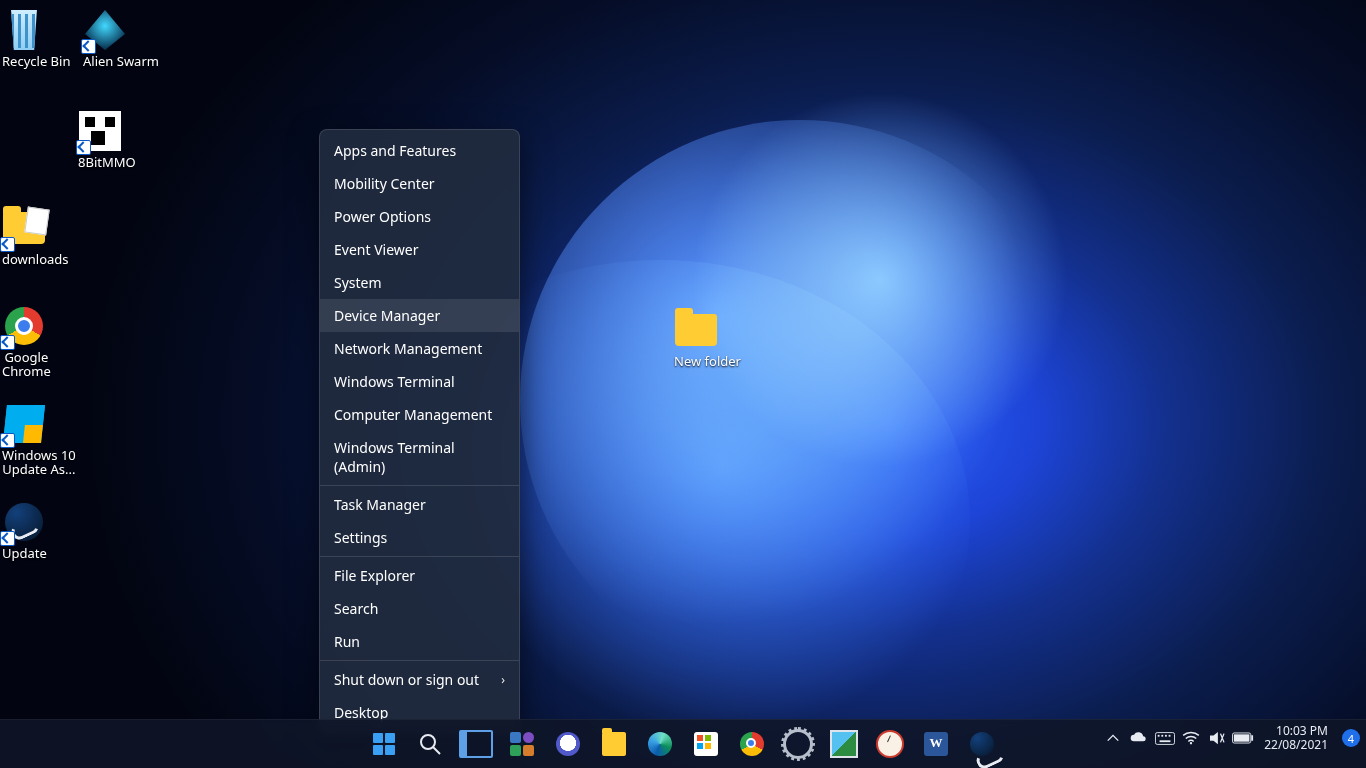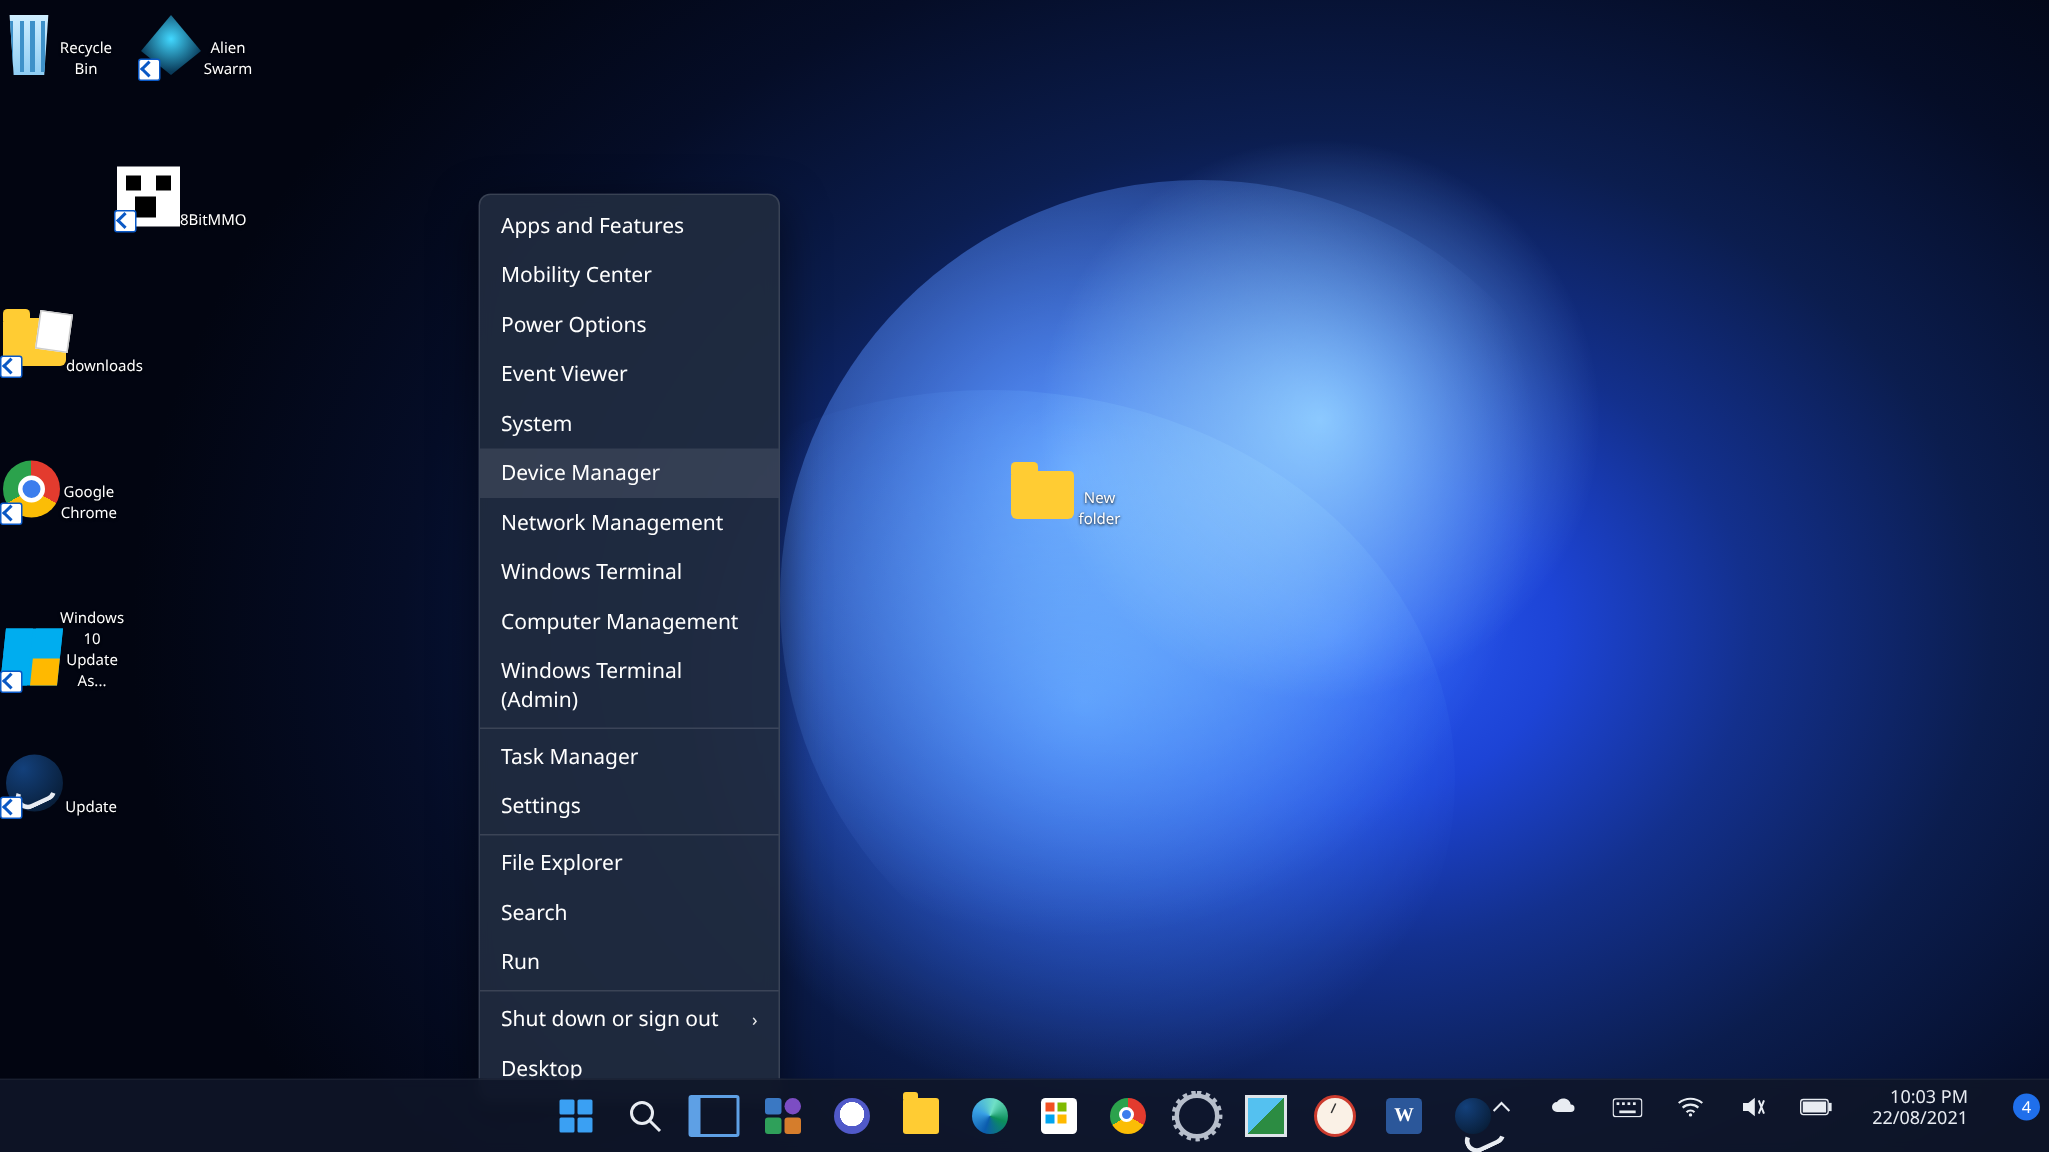--- a/index.html
+++ b/index.html
@@ -5,22 +5,22 @@
   html,body{margin:0;padding:0;width:1366px;height:768px;overflow:hidden;font-family:"Segoe UI",system-ui,sans-serif;background:#000;}
   
   .desktop{
     position:relative;width:1366px;height:768px;
     background:
       radial-gradient(1000px 760px at 65% 55%, #2b5df9 0%, #1d44d6 15%, #13308d 28%, #0b1d4e 44%, #050d27 62%, #020511 80%);
   }
   .petal{position:absolute;border-radius:50%;mix-blend-mode:screen;}
   
   .dicon{
-    position:absolute;width:76px;display:flex;flex-direction:row;align-items:flex-end;
-    color:#fff;font-size:10px;text-align:center;text-shadow:0 1px 2px #000;
+    position:absolute;width:76px;display:flex;flex-direction:column;align-items:flex-start;
+    color:#fff;font-size:13px;text-align:center;text-shadow:0 1px 2px #000;
     cursor:default;padding:2px 0;
   }
   .dicon .ico{width:44px;height:44px;display:flex;align-items:center;justify-content:center;position:relative;}
   .dicon .lbl{margin-top:2px;line-height:14px;white-space:pre-line;}
   .shortcut-arrow{
     position:absolute;left:-2px;bottom:-2px;width:13px;height:13px;background:#fff;border:1px solid #0a58c5;border-radius:2px;
   }
   .shortcut-arrow::after{content:"";position:absolute;left:2px;top:2px;width:6px;height:6px;border-left:2px solid #0a58c5;border-bottom:2px solid #0a58c5;transform:rotate(45deg);}
   
   .ic-bin  {width:34px;height:40px;background:linear-gradient(180deg,#cfeeff,#8fcdf3);clip-path:polygon(12% 0,88% 0,80% 100%,20% 100%);position:relative;}
@@ -55,21 +55,21 @@
   
   .taskbar{
     position:absolute;left:0;bottom:0;width:100%;height:48px;
     background:rgba(15,22,40,.88);backdrop-filter:blur(4px);
     display:flex;align-items:center;justify-content:center;color:#e8ecf2;font-size:12px;
     border-top:1px solid rgba(255,255,255,.05);
   }
   .tb-center{display:flex;gap:6px;}
   .tb-btn{width:40px;height:40px;border-radius:4px;display:flex;align-items:center;justify-content:center;cursor:default;}
   .tb-btn svg,.tb-btn .tico{width:24px;height:24px;}
-  .tray{position:absolute;right:6px;top:0;height:36px;display:flex;align-items:center;gap:20px;}
+  .tray{position:absolute;right:6px;top:0;height:36px;display:flex;align-items:center;gap:4px;}
   .tray .t{width:22px;height:48px;display:flex;align-items:center;justify-content:center;color:#e8ecf2;}
   .clock{display:flex;flex-direction:column;align-items:flex-end;line-height:14px;padding:0 6px;}
   .badge{width:18px;height:18px;border-radius:50%;background:#1f6feb;color:#fff;font-size:11px;display:flex;align-items:center;justify-content:center;margin-left:4px;}
   
   .ic-start{display:grid;grid-template:1fr 1fr/1fr 1fr;gap:2px;width:22px;height:22px;}
   .ic-start div{background:#3aa0f3;border-radius:1px;}
   .tico-folder{width:24px;height:18px;background:#ffcc33;border-radius:2px;position:relative;}
   .tico-folder::before{content:"";position:absolute;left:0;top:-4px;width:10px;height:5px;background:#ffcc33;border-radius:2px 2px 0 0;}
   .tico-chrome{width:22px;height:22px;border-radius:50%;background:conic-gradient(#e33b2e 0 120deg,#fbbd06 120deg 240deg,#2ba24c 240deg 360deg);position:relative;}
   .tico-chrome::after{content:"";position:absolute;left:6px;top:6px;width:10px;height:10px;border-radius:50%;background:#3b7ded;border:2px solid #fff;box-sizing:border-box;}
@@ -138,21 +138,21 @@
 Update As...</div>
   </div>
   <div class="dicon" style="left:2px;top:498px">
     <div class="ico">
         <div class="ic-steam"></div>
         <div class="shortcut-arrow"></div>
       </div>
     <div class="lbl">Update</div>
   </div>
 
-  <div class="dicon" style="left:94px;top:6px">
+  <div class="dicon" style="left:83px;top:6px">
     <div class="ico">
         <div class="ic-alien glow"></div>
         <div class="shortcut-arrow"></div>
       </div>
     <div class="lbl">Alien Swarm</div>
   </div>
   <div class="dicon" style="left:78px;top:107px">
     <div class="ico">
         <div class="ic-8bit"></div>
         <div class="shortcut-arrow"></div>

